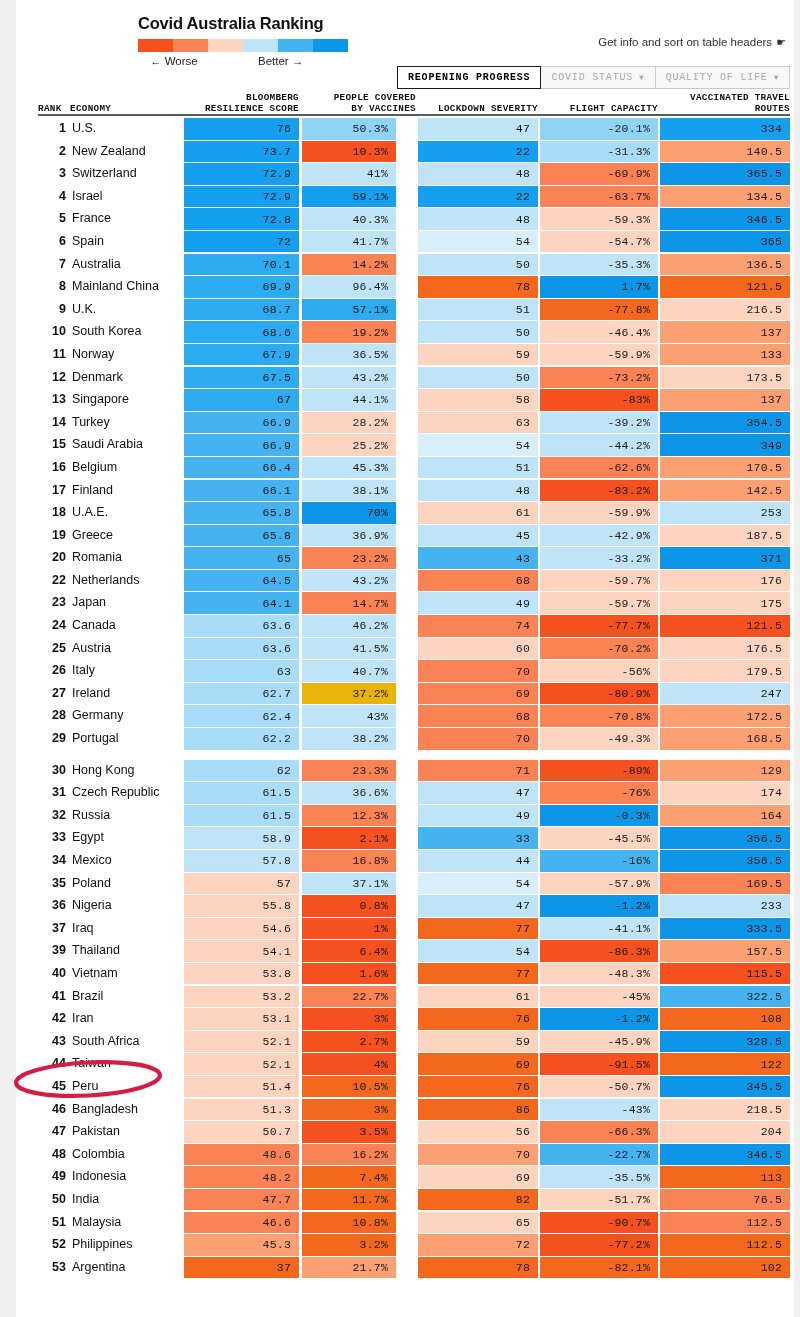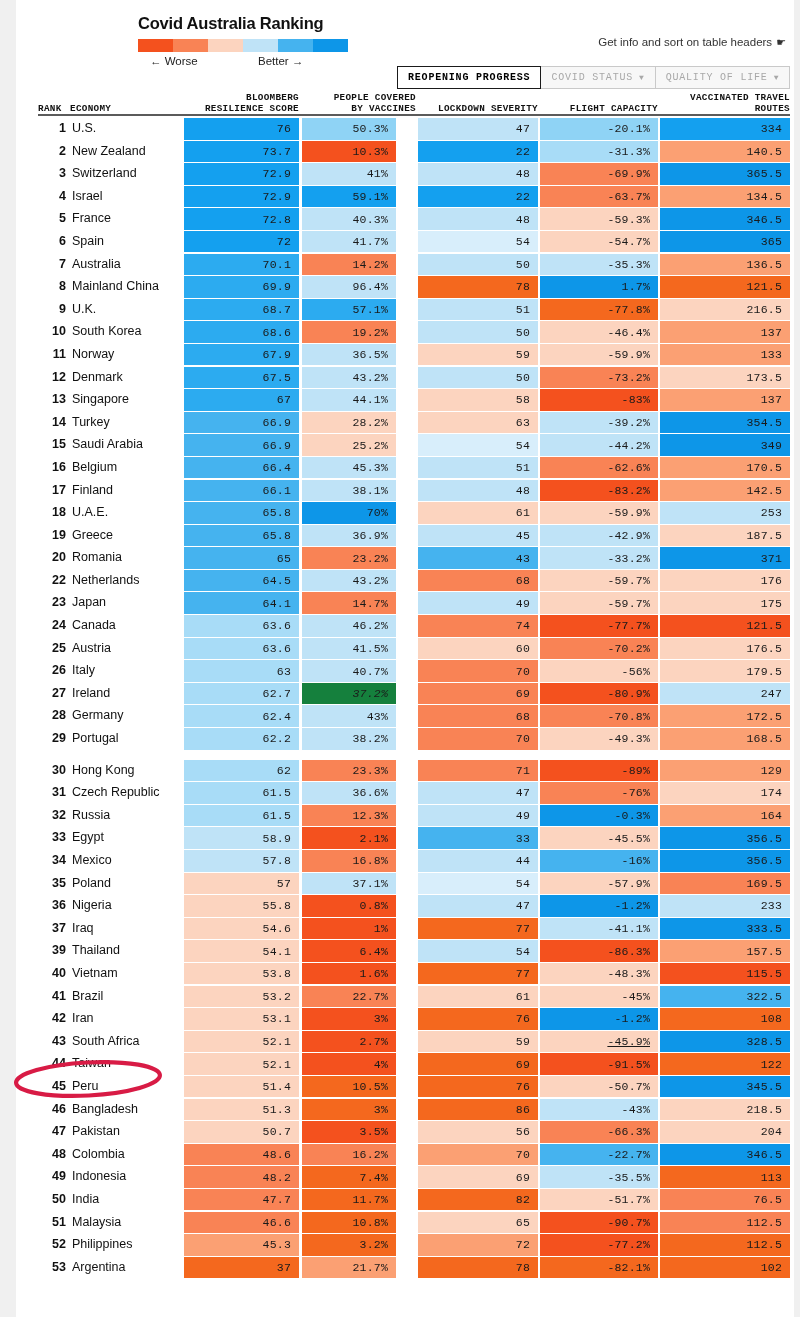--- a/index.html
+++ b/index.html
@@ -386,21 +386,21 @@
         <div class="cell c-score" style="background: rgb(168, 220, 247);">63</div>
         <div class="cell c-vax" style="background: rgb(191, 227, 247);">40.7%</div>
         <div class="cell c-lock" style="background: rgb(249, 131, 85);">70</div>
         <div class="cell c-flight" style="background: rgb(252, 212, 191);">-56%</div>
         <div class="cell c-travel" style="background: rgb(252, 212, 191);">179.5</div>
       </div>
       <div class="row">
         <div class="rank">27</div>
         <div class="economy">Ireland</div>
         <div class="cell c-score" style="background: rgb(168, 220, 247);">62.7</div>
-        <div class="cell c-vax" style="background: #15803d; font-style: italic;">37.2%</div>
+        <div class="cell c-vax" style="background: #eab308;">37.2%</div>
         <div class="cell c-lock" style="background: rgb(249, 131, 85);">69</div>
         <div class="cell c-flight" style="background: rgb(244, 81, 30);">-80.9%</div>
         <div class="cell c-travel" style="background: rgb(191, 227, 247);">247</div>
       </div>
       <div class="row">
         <div class="rank">28</div>
         <div class="economy">Germany</div>
         <div class="cell c-score" style="background: rgb(168, 220, 247);">62.4</div>
         <div class="cell c-vax" style="background: rgb(191, 227, 247);">43%</div>
         <div class="cell c-lock" style="background: rgb(249, 131, 85);">68</div>
@@ -523,21 +523,21 @@
         <div class="cell c-lock" style="background: rgb(244, 104, 30);">76</div>
         <div class="cell c-flight" style="background: rgb(13, 150, 232);">-1.2%</div>
         <div class="cell c-travel" style="background: rgb(244, 104, 30);">108</div>
       </div>
       <div class="row">
         <div class="rank">43</div>
         <div class="economy">South Africa</div>
         <div class="cell c-score" style="background: rgb(252, 212, 191);">52.1</div>
         <div class="cell c-vax" style="background: rgb(244, 81, 30);">2.7%</div>
         <div class="cell c-lock" style="background: rgb(252, 212, 191);">59</div>
-        <div class="cell c-flight" style="background: rgb(252, 212, 191); text-decoration: underline;">-45.9%</div>
+        <div class="cell c-flight" style="background: rgb(252, 212, 191);">-45.9%</div>
         <div class="cell c-travel" style="background: rgb(13, 150, 232);">328.5</div>
       </div>
       <div class="row">
         <div class="rank">44</div>
         <div class="economy">Taiwan</div>
         <div class="cell c-score" style="background: rgb(252, 212, 191);">52.1</div>
         <div class="cell c-vax" style="background: rgb(244, 81, 30);">4%</div>
         <div class="cell c-lock" style="background: rgb(244, 104, 30);">69</div>
         <div class="cell c-flight" style="background: rgb(244, 81, 30);">-91.5%</div>
         <div class="cell c-travel" style="background: rgb(244, 104, 30);">122</div>

